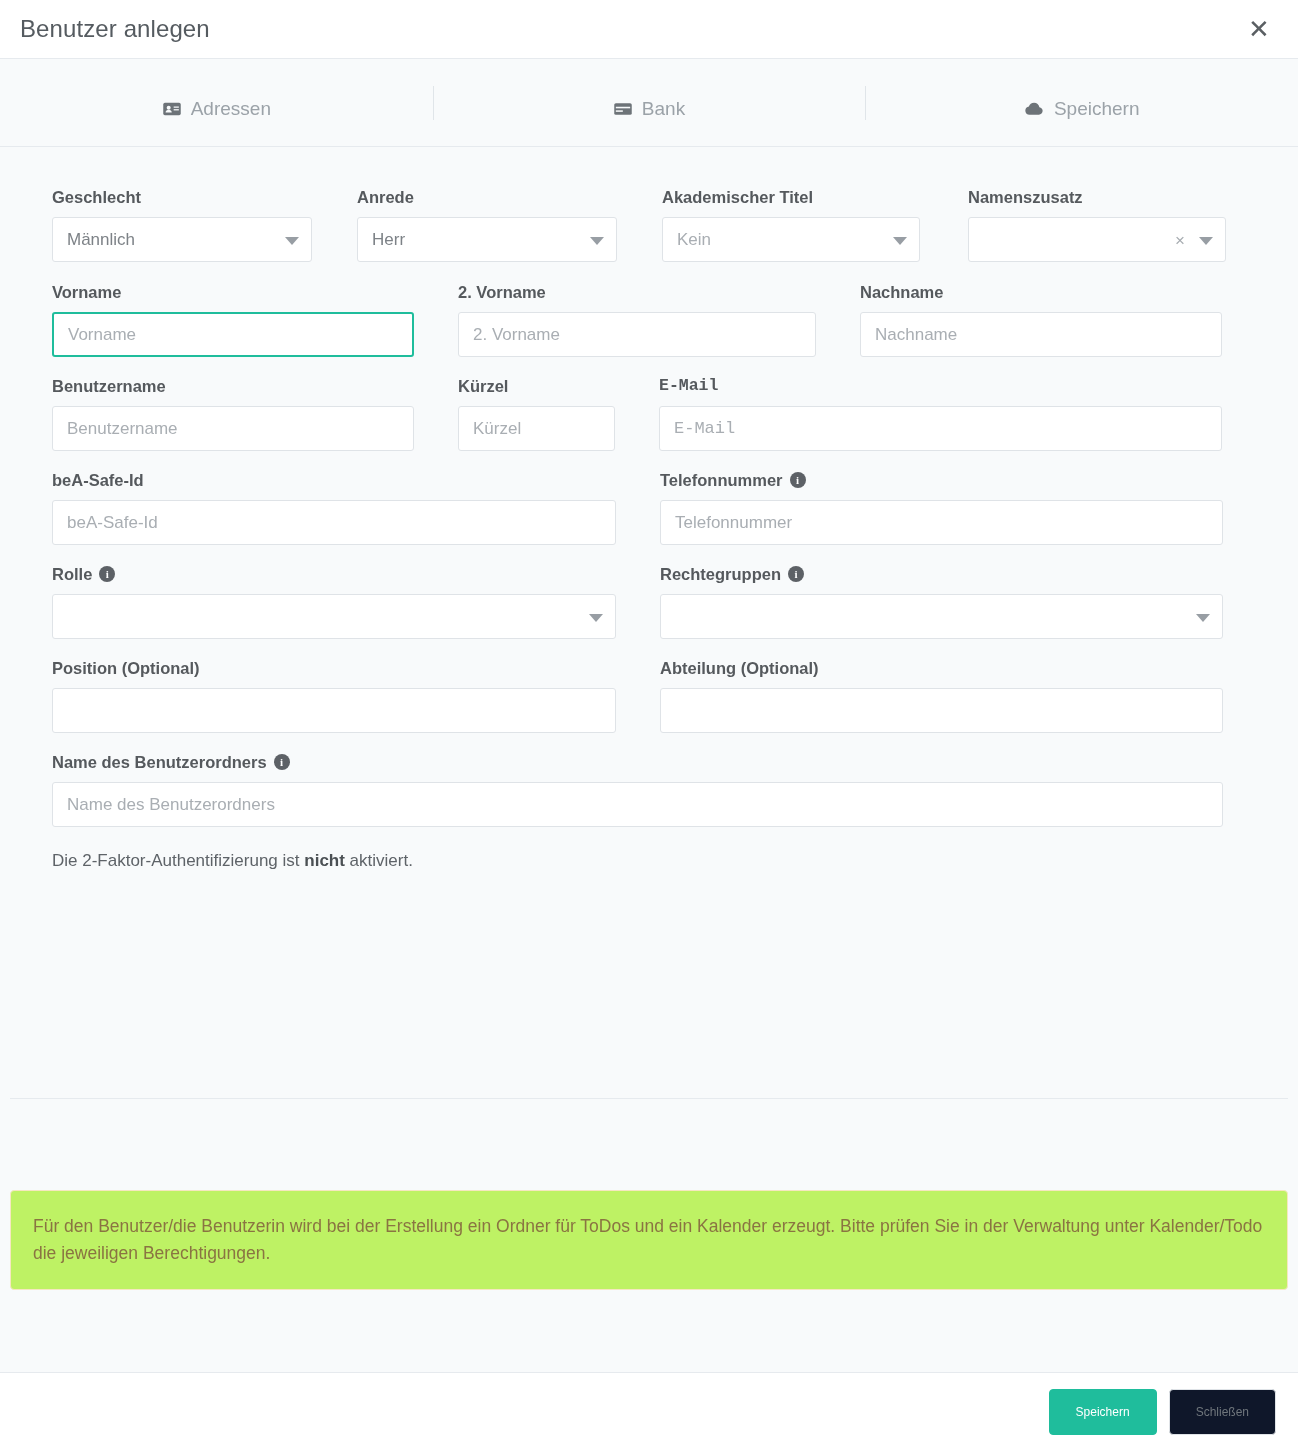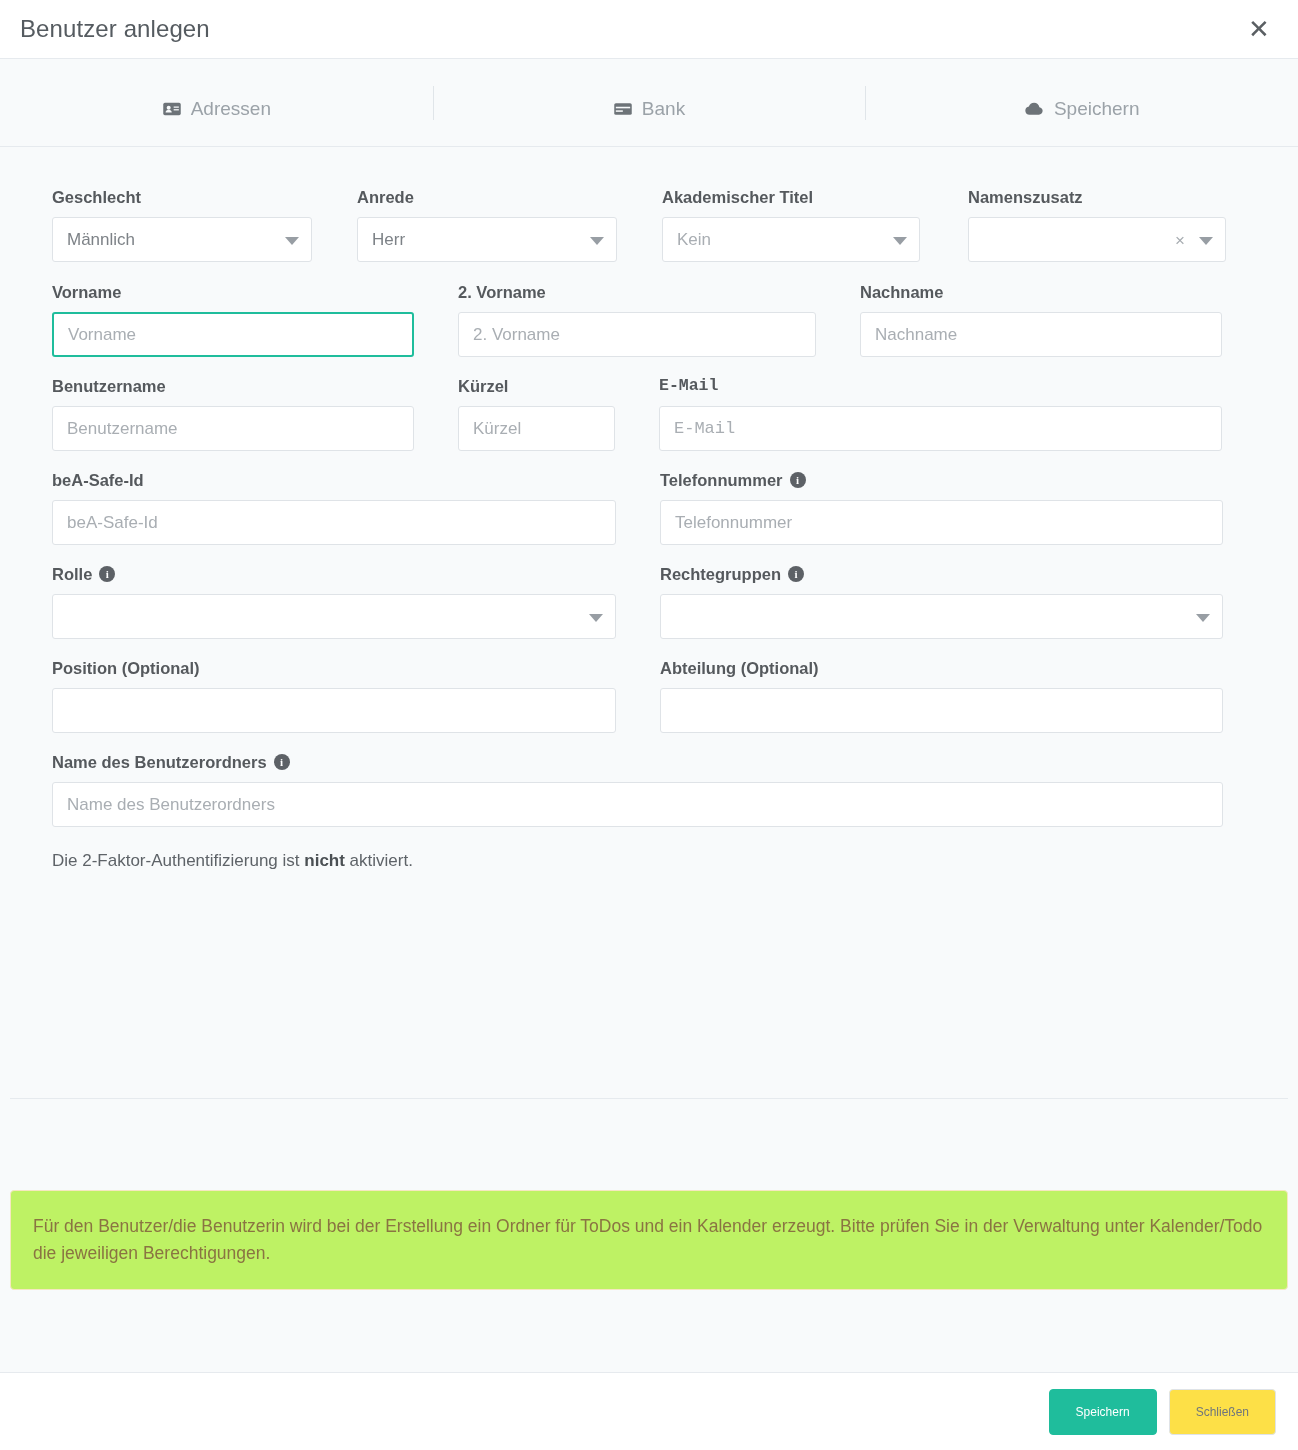--- a/index.html
+++ b/index.html
@@ -187,21 +187,21 @@
     border-radius: 4px;
     font-size: 12px;
     cursor: pointer;
     font-family: "Liberation Sans", sans-serif;
     display: inline-flex; align-items: center; justify-content: center;
   }
   .btn-primary {
     background: #1fbd9c; color: #ffffff; border: 1px solid #1fbd9c;
   }
   .btn-secondary {
-    background: #fde047; color: #6f767c; border: 1px solid #dfe3e7;
+    background: #0f172a; color: #6f767c; border: 1px solid #dfe3e7;
   }
 </style>
 </head>
 <body>
 
 <div class="dialog">
 
   <div class="dialog-header">
     <div class="dialog-title">Benutzer anlegen</div>
     <button class="close-btn">✕</button>

